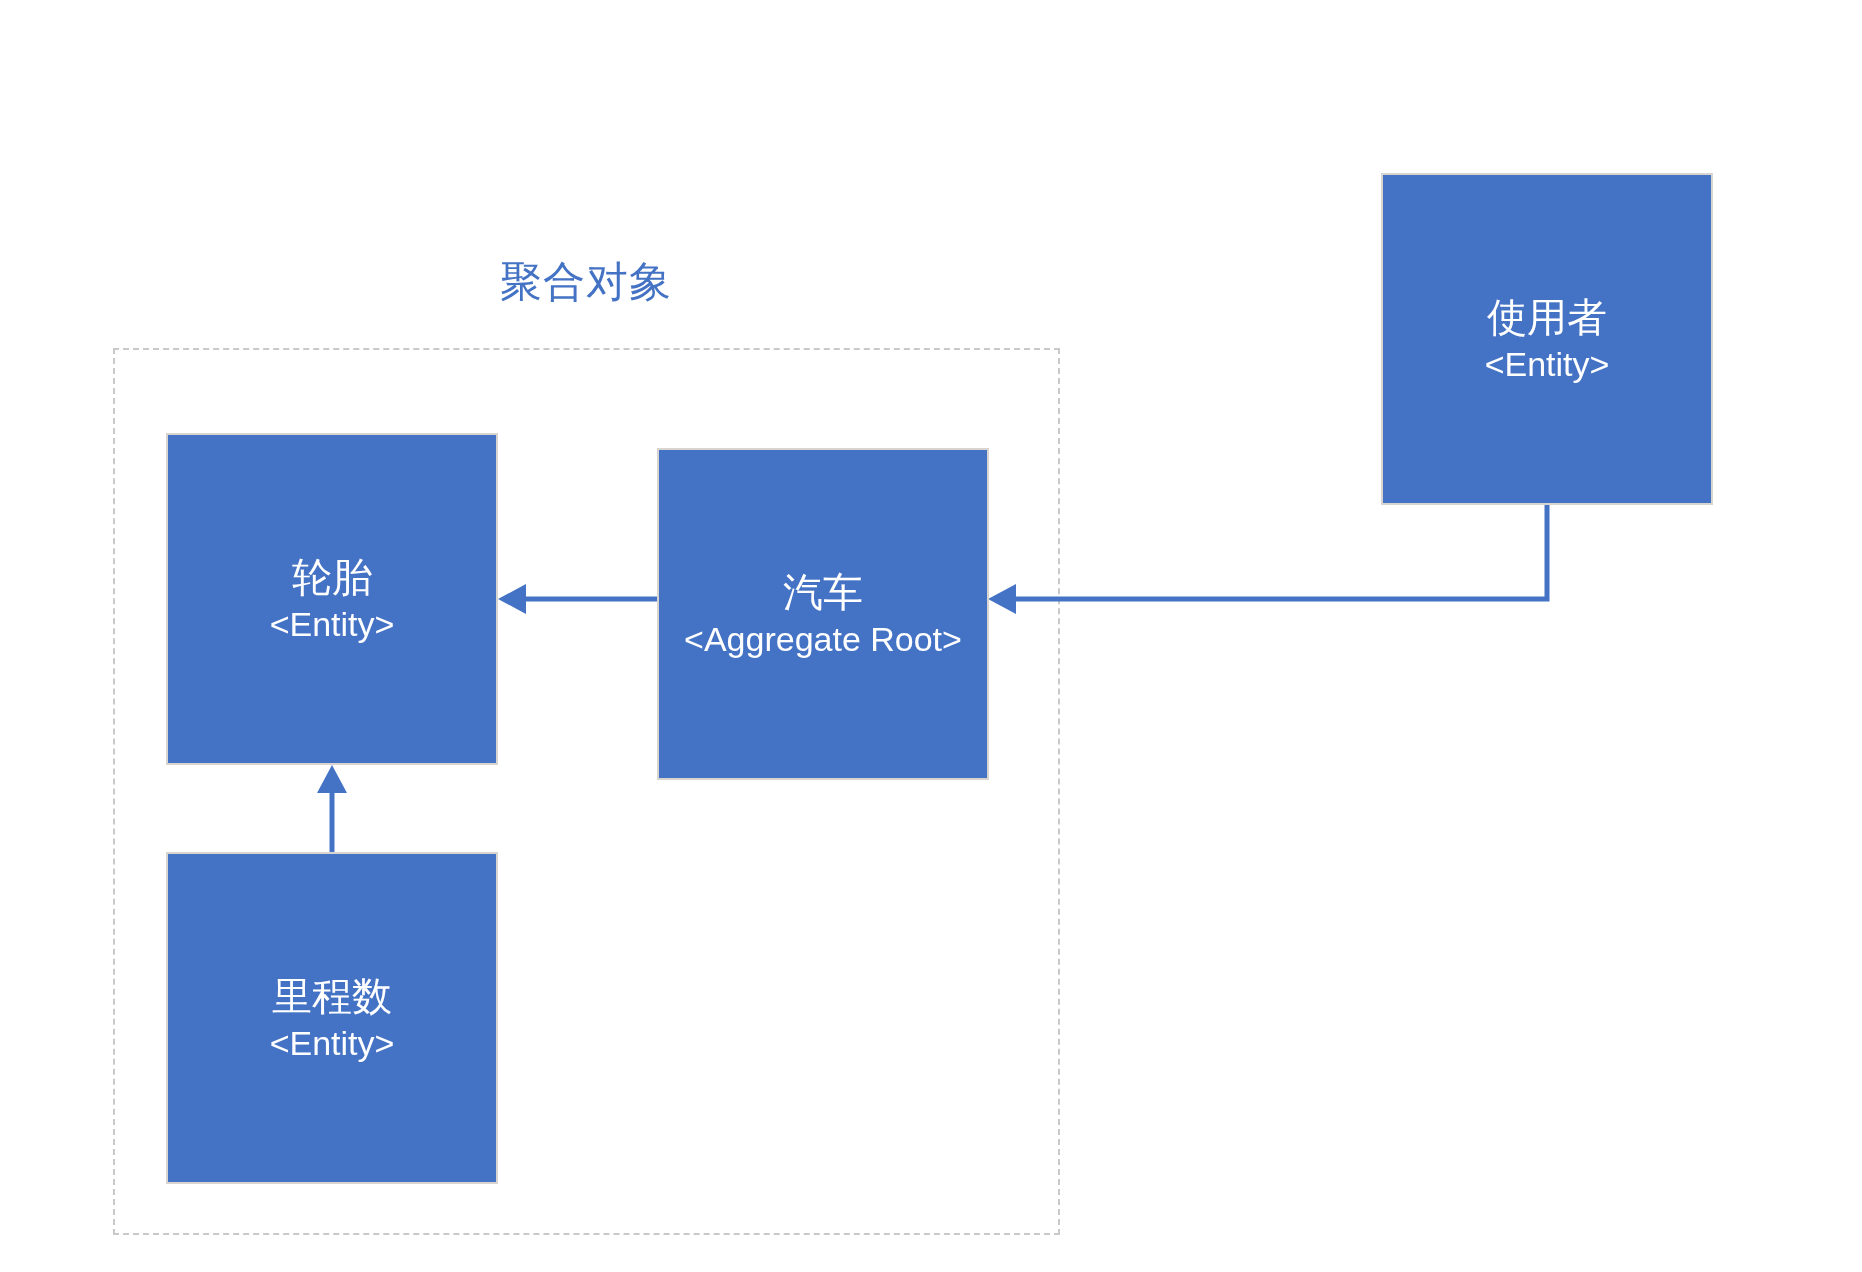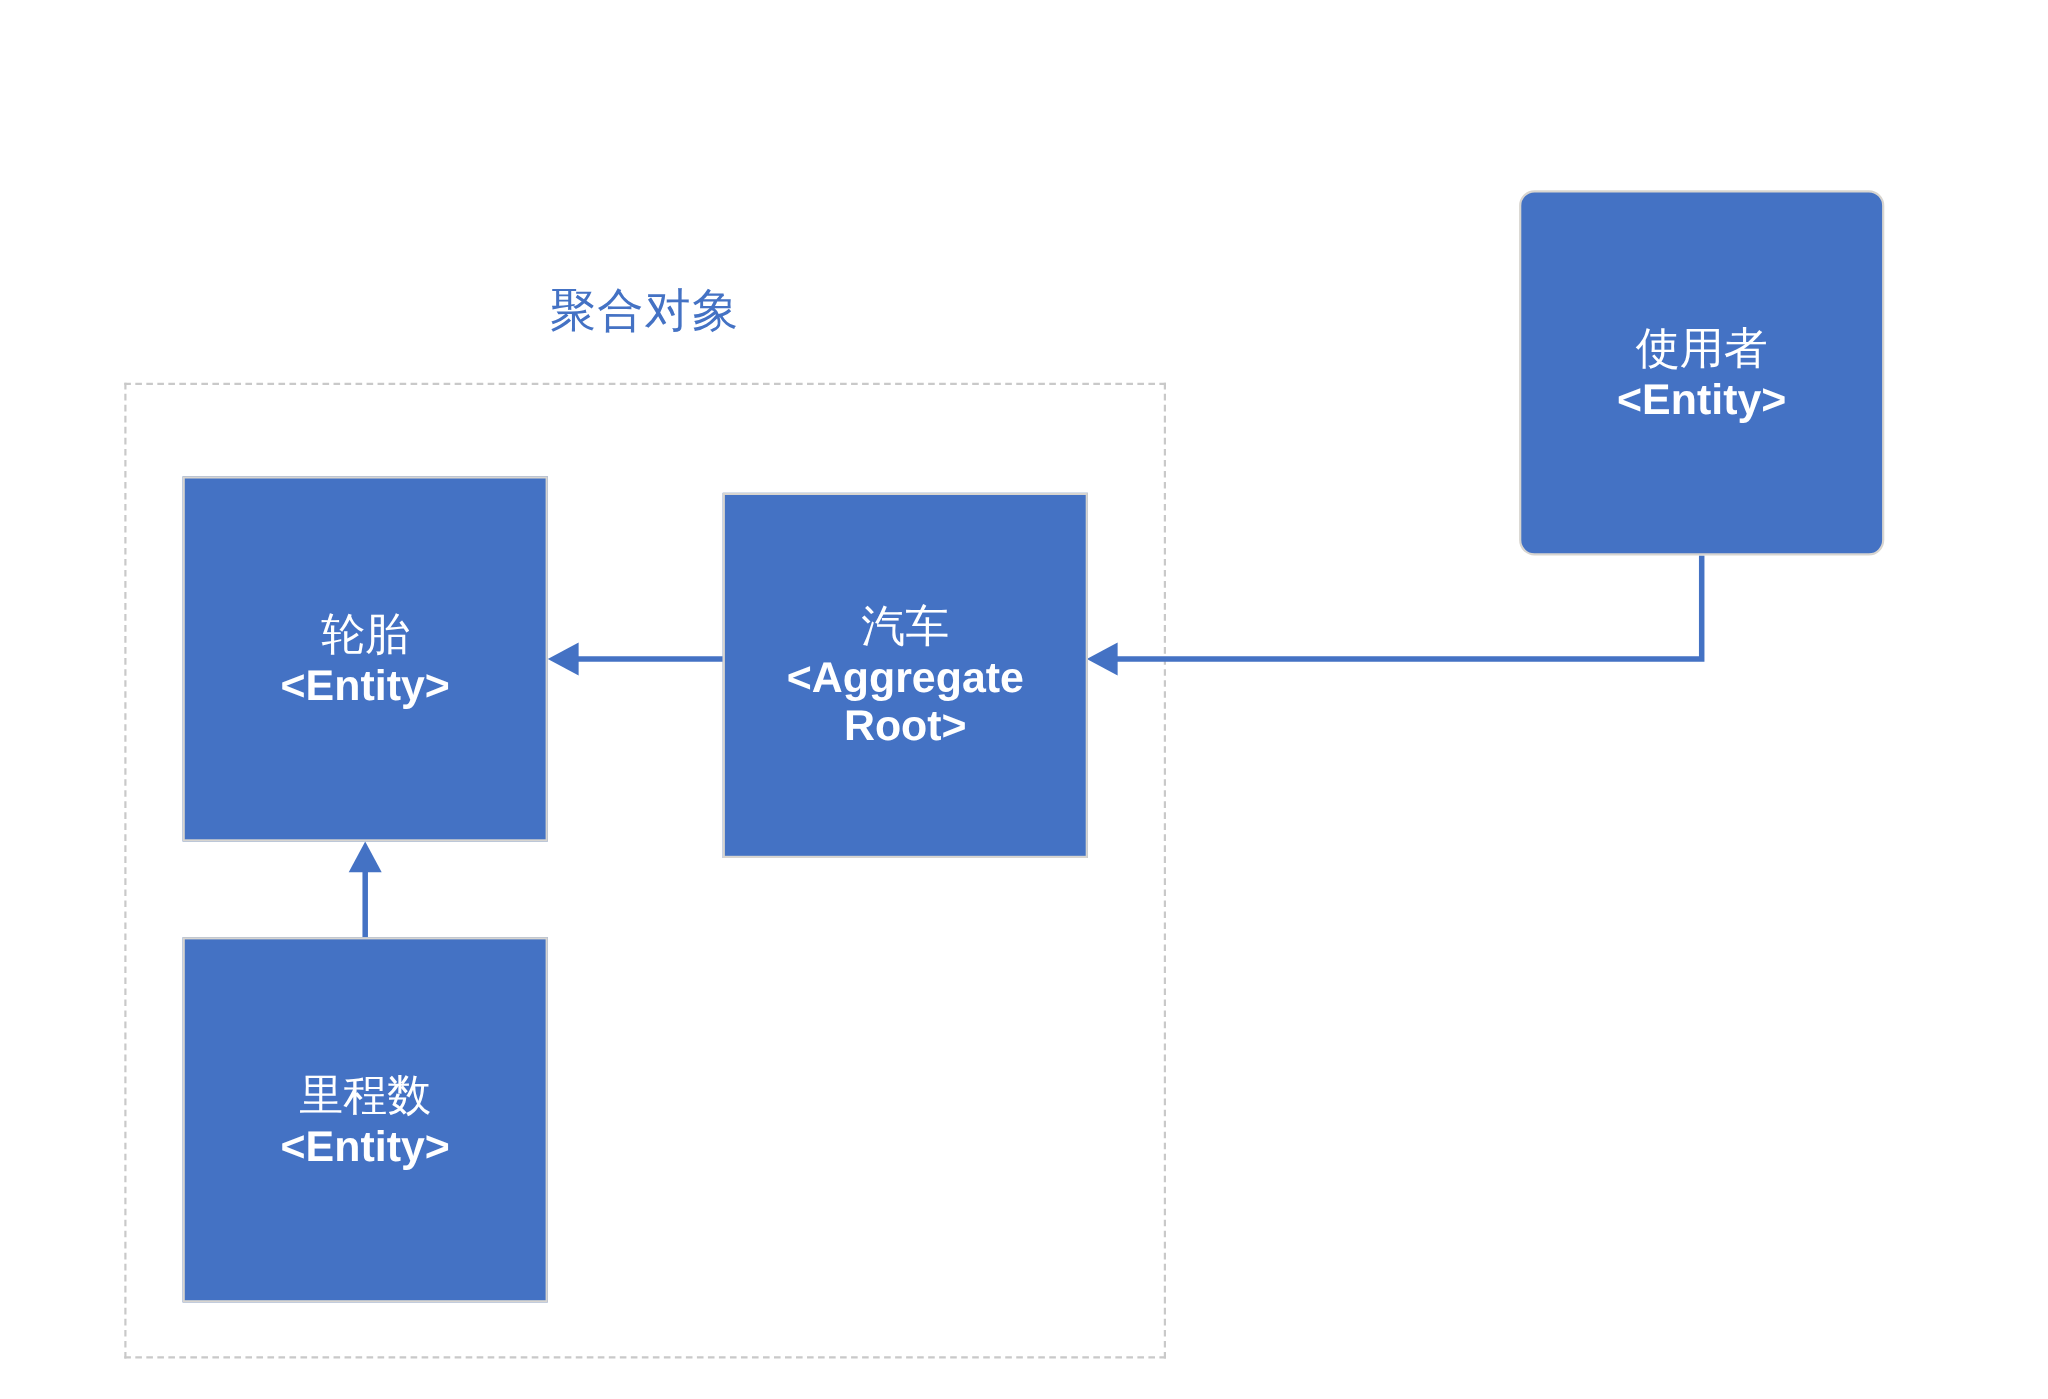--- a/index.html
+++ b/index.html
@@ -28,26 +28,26 @@
   .node {
     position: absolute; width: 332px; height: 332px;
     background: var(--node-fill, #4472C4);
     border: 2px solid var(--node-border, #D8D5D0);
     color: var(--node-text, #FFFFFF);
     display: flex; flex-direction: column;
     align-items: center; justify-content: center;
     text-align: center;
   }
   .node .name   { font-size: 40px; line-height: 50px; }
-  .node .stereo { font-size: 39px; line-height: 44px; font-weight: bold; }
+  .node .stereo { font-size: 34px; line-height: 44px; }
 
   .node-tire    { left: 166px;  top: 433px; text-align: center; }
   .node-car     { left: 657px;  top: 433px; margin-top: 15px; }
   .node-mileage { left: 166px;  top: 852px; }
-  .node-user    { left: 1381px; top: 173px; border-radius: 14px; }
+  .node-user    { left: 1381px; top: 173px; }
 
   svg.connectors {
     position: absolute; left: 0; top: 0;
     width: 1862px; height: 1272px;
     pointer-events: none;
   }
   .connector {
     stroke: var(--connector, #4472C4);
     stroke-width: 5; fill: none;
     stroke-linejoin: miter;

